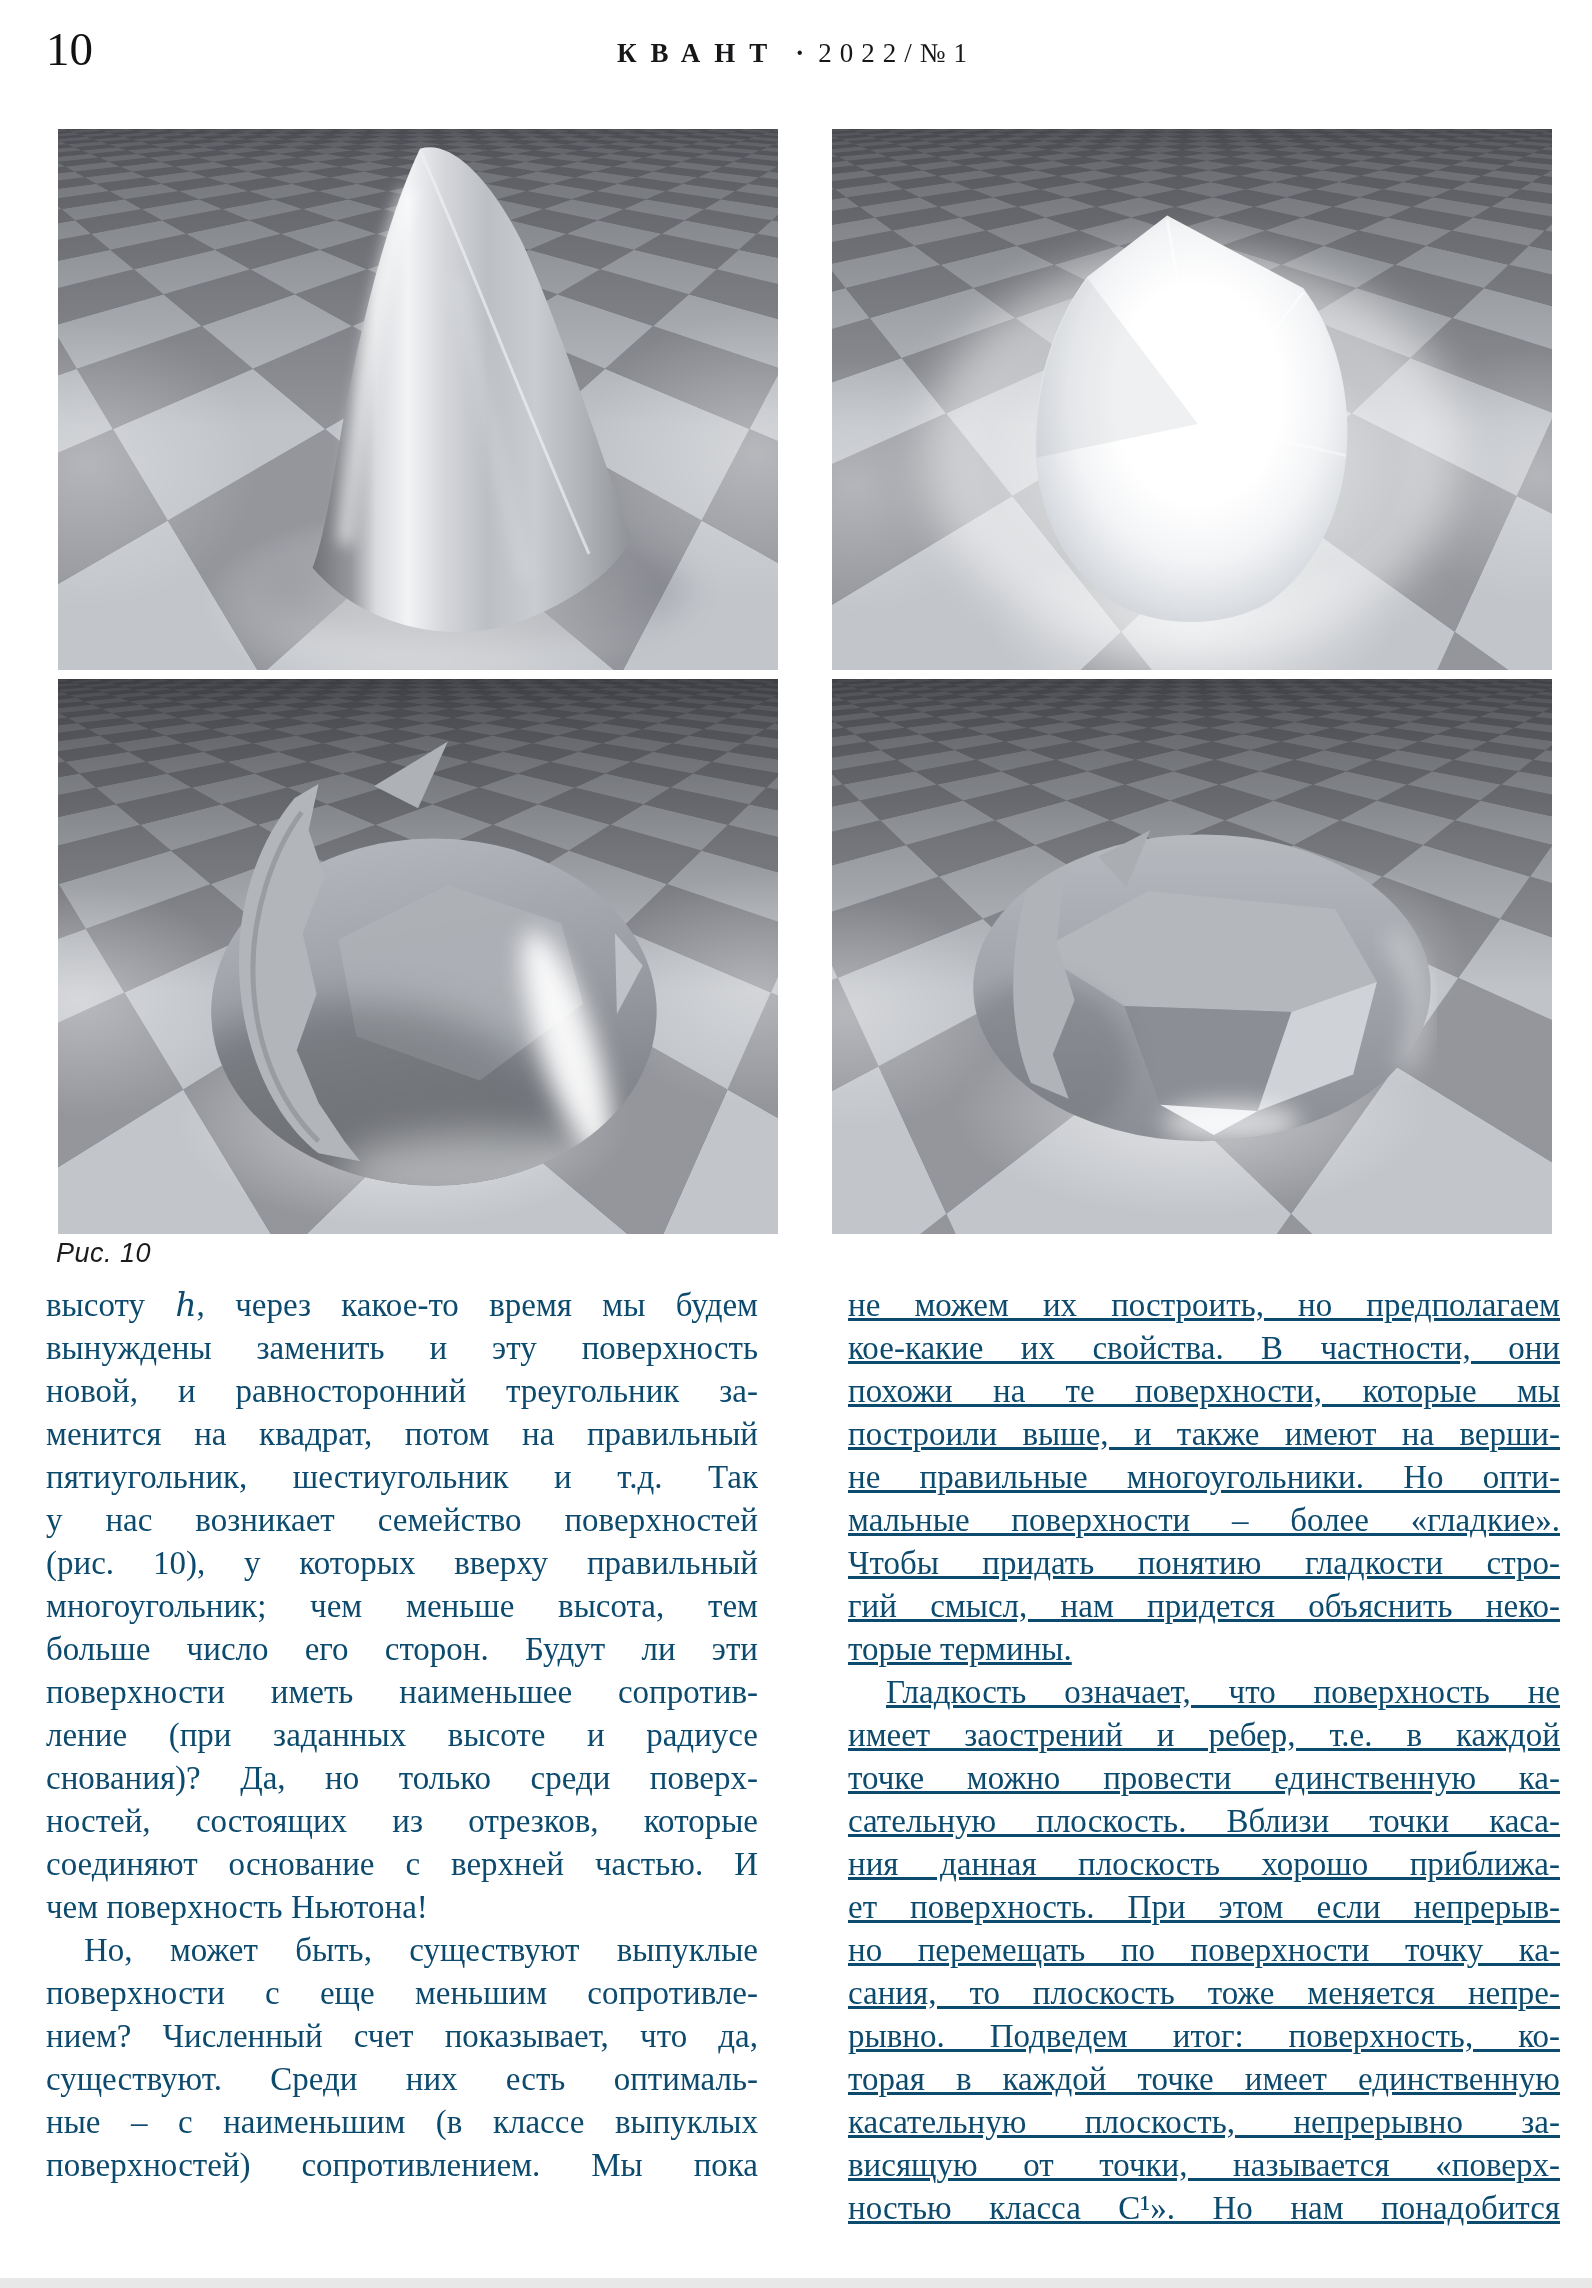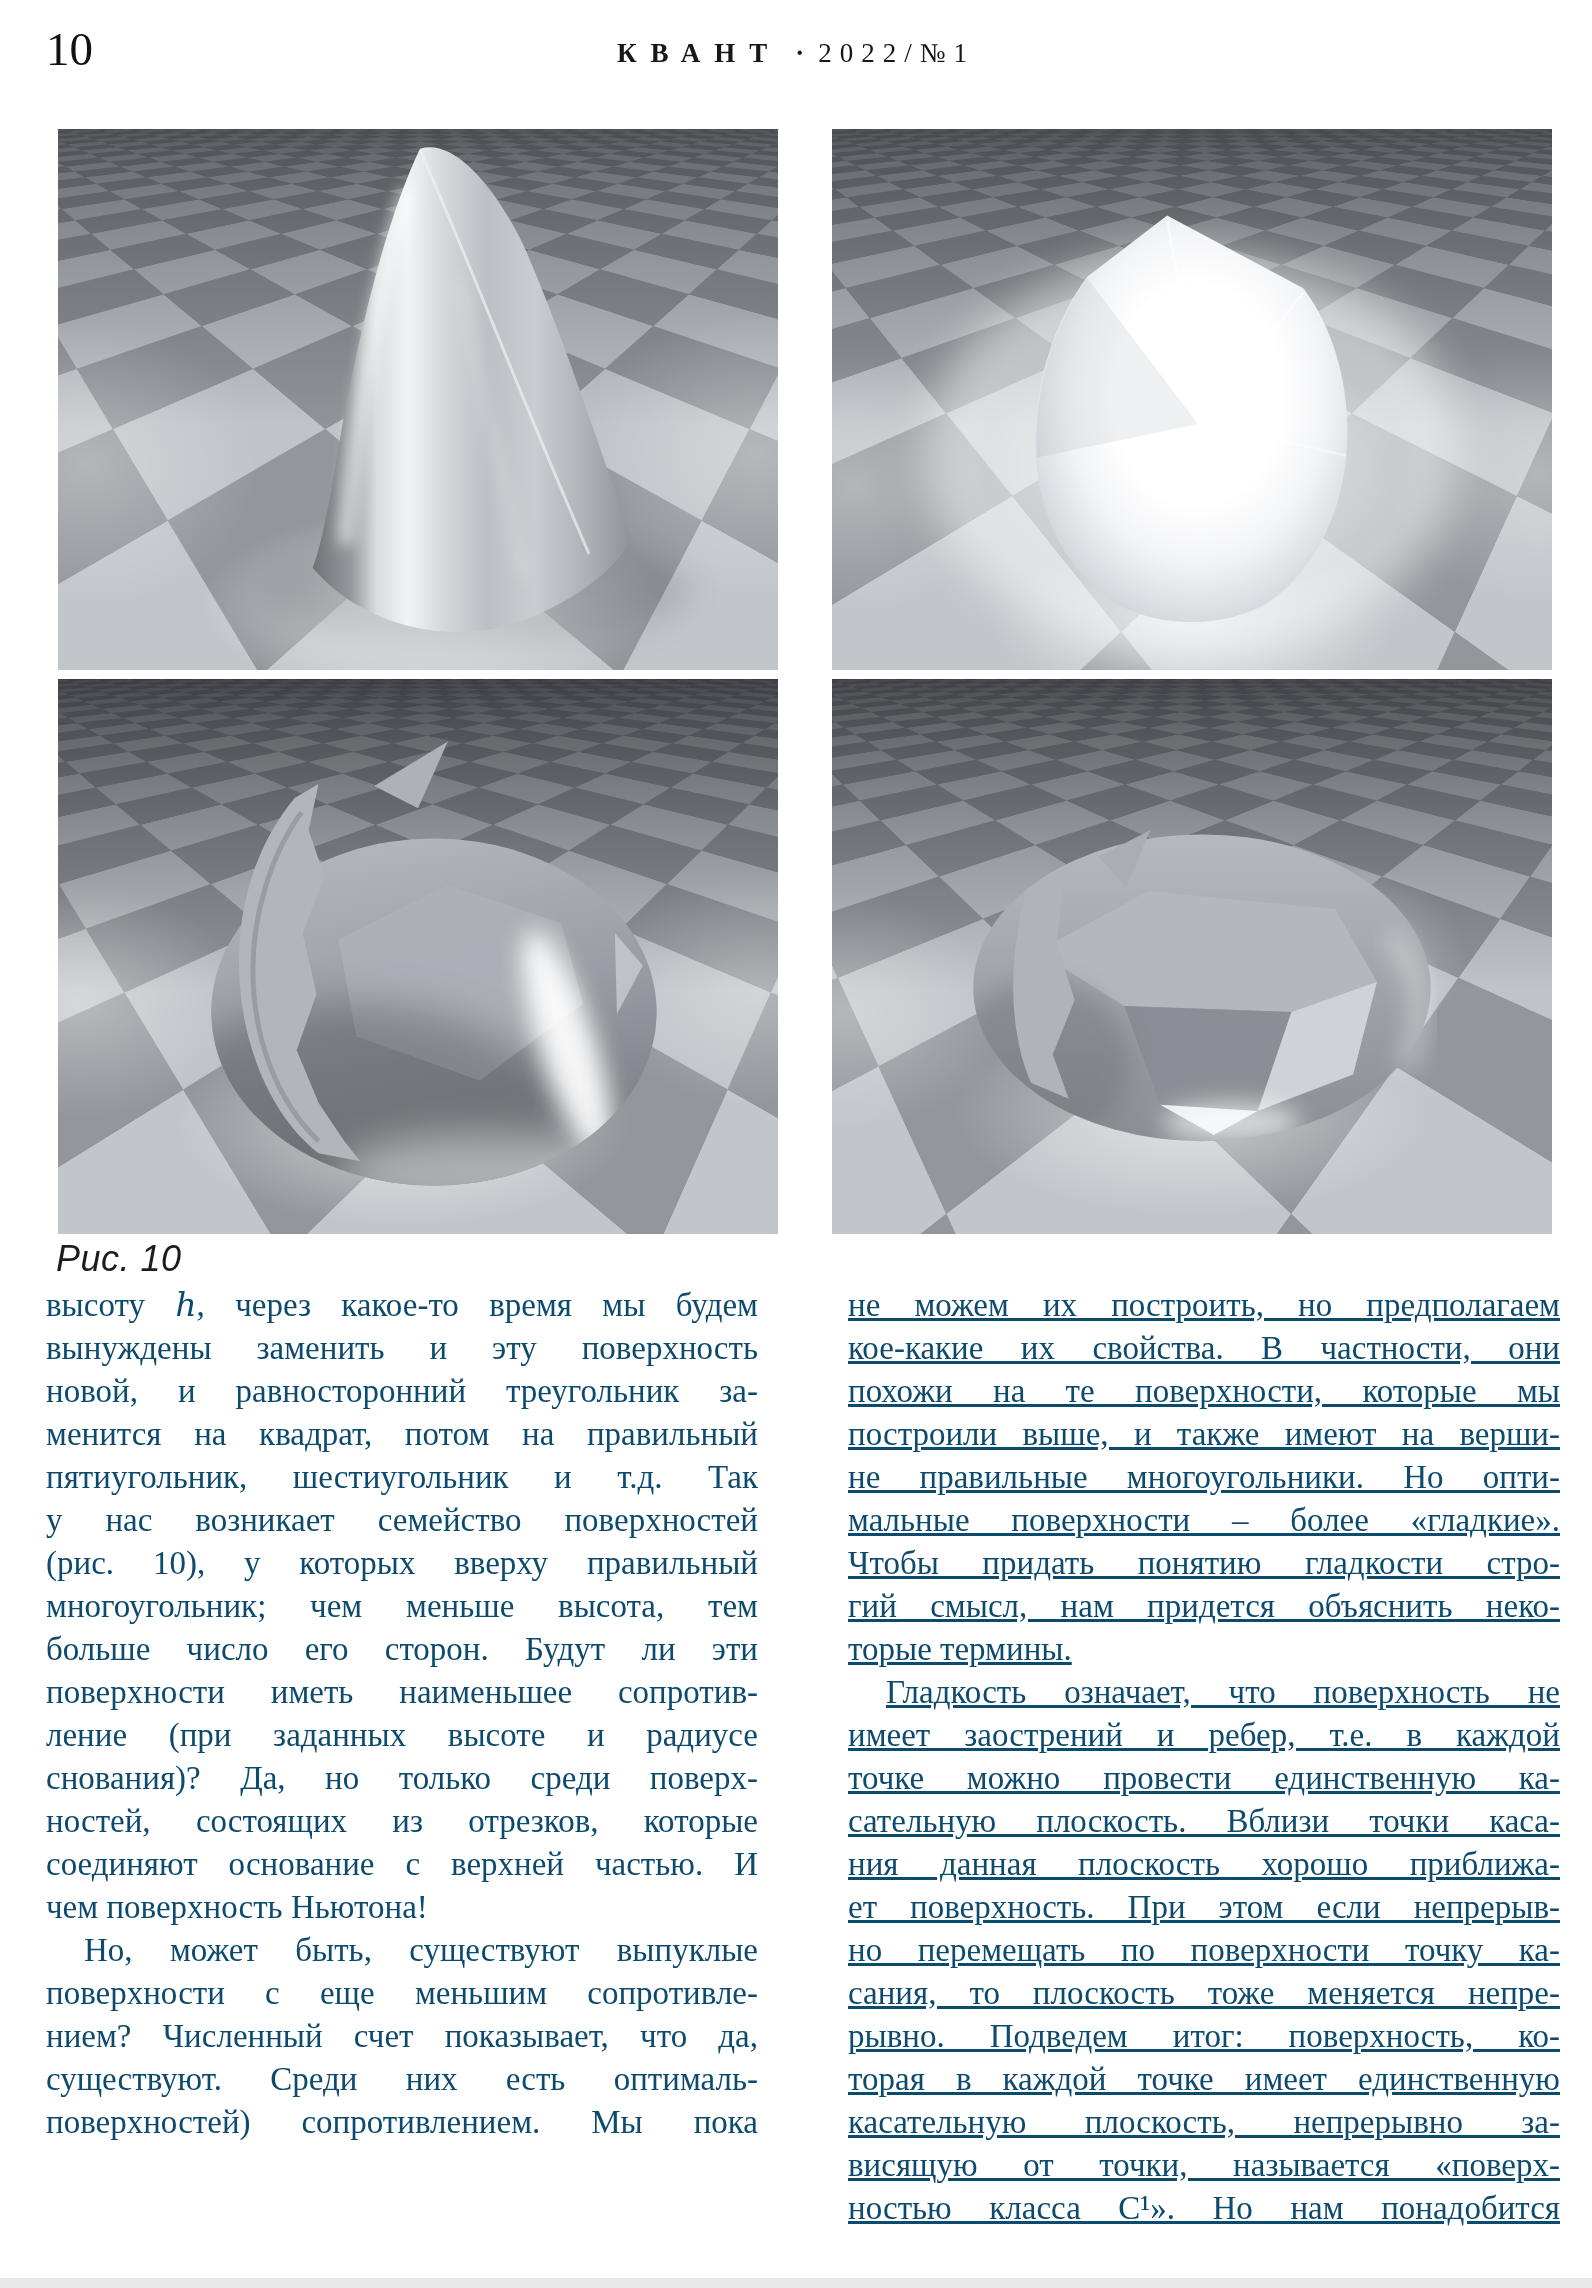--- a/index.html
+++ b/index.html
@@ -35,21 +35,21 @@
     radial-gradient(ellipse 32% 30% at 3% 58%, rgba(255,255,255,.34), rgba(255,255,255,0) 70%),
     radial-gradient(ellipse 32% 30% at 97% 56%, rgba(255,255,255,.30), rgba(255,255,255,0) 70%),
     linear-gradient(to bottom, rgba(22,23,27,.55), rgba(22,23,27,.24) 30%, rgba(22,23,27,0) 56%);}
   .cell-br .fig-light{background:
     radial-gradient(ellipse 46% 26% at 50% 78%, rgba(255,255,255,.5), rgba(255,255,255,0) 72%),
     radial-gradient(ellipse 26% 24% at 70% 50%, rgba(255,255,255,.38), rgba(255,255,255,0) 70%),
     radial-gradient(ellipse 32% 30% at 2% 60%, rgba(255,255,255,.32), rgba(255,255,255,0) 70%),
     linear-gradient(to bottom, rgba(22,23,27,.52), rgba(22,23,27,.22) 30%, rgba(22,23,27,0) 56%);}
   
   .fig-caption{position:absolute;left:56px;top:1238px;font-family:"Liberation Sans","DejaVu Sans",sans-serif;
-               font-style:italic;font-size:36px;color:#1c1c1e;letter-spacing:0.5px;}
+               font-style:italic;font-size:27px;color:#1c1c1e;letter-spacing:0.5px;}
   
   .col{position:absolute;top:1284px;font-size:33px;line-height:43px;color:#0c4a6e;}
   .col-left{left:46px;width:712px;}
   .col-right{left:848px;width:712px;text-decoration:underline;}
   .line{text-align:justify;text-align-last:justify;white-space:normal;}
   .line.end{text-align-last:left;}
   .line.ind{text-indent:38px;}
 </style>
 </head>
 <body>
@@ -2270,20 +2270,21 @@
       <div class="line">поверхности иметь наименьшее сопротив-</div>
       <div class="line">ление (при заданных высоте и радиусе</div>
       <div class="line">снования)? Да, но только среди поверх-</div>
       <div class="line">ностей, состоящих из отрезков, которые</div>
       <div class="line">соединяют основание с верхней частью. И</div>
       <div class="line end">чем поверхность Ньютона!</div>
       <div class="line ind">Но, может быть, существуют выпуклые</div>
       <div class="line">поверхности с еще меньшим сопротивле-</div>
       <div class="line">нием? Численный счет показывает, что да,</div>
       <div class="line">существуют. Среди них есть оптималь-</div>
+      <div class="line">ные – с наименьшим (в классе выпуклых</div>
       <div class="line">поверхностей) сопротивлением. Мы пока</div>
     </div>
   <div class="col col-right">
       <div class="line">не можем их построить, но предполагаем</div>
       <div class="line">кое-какие их свойства. В частности, они</div>
       <div class="line">похожи на те поверхности, которые мы</div>
       <div class="line">построили выше, и также имеют на верши-</div>
       <div class="line">не правильные многоугольники. Но опти-</div>
       <div class="line">мальные поверхности – более «гладкие».</div>
       <div class="line">Чтобы придать понятию гладкости стро-</div>

